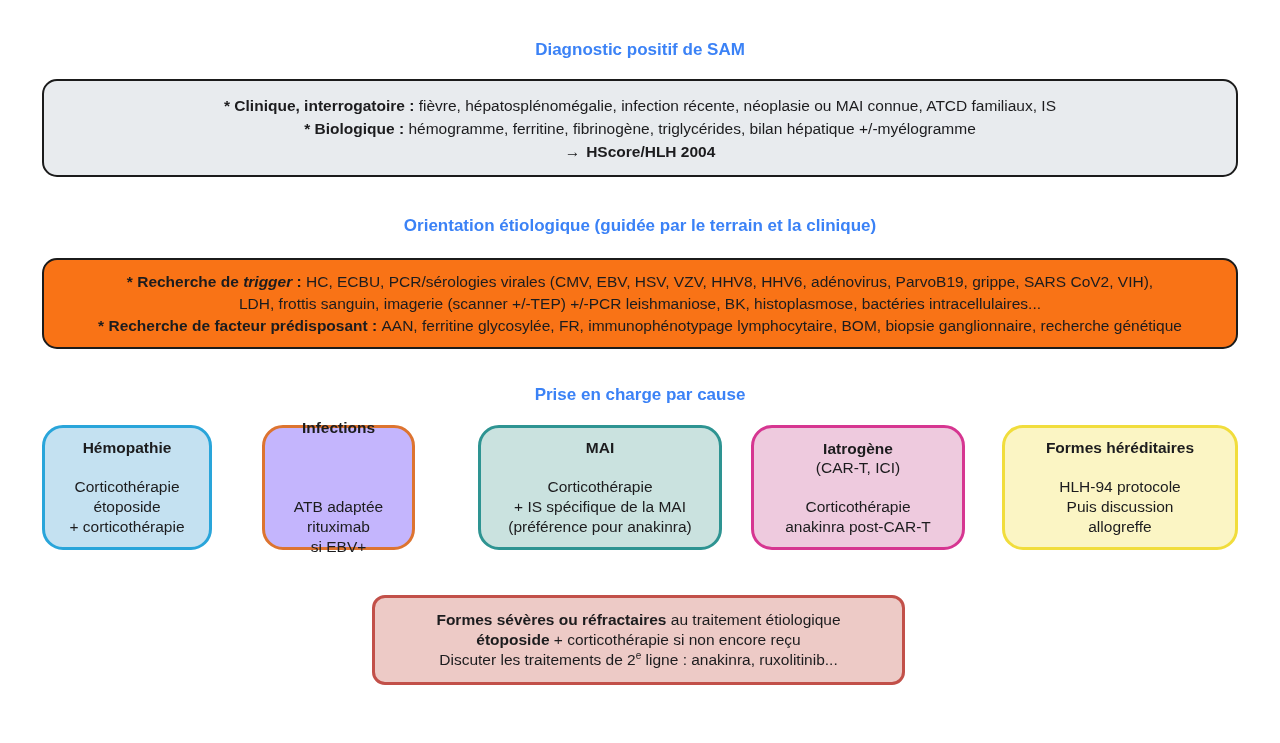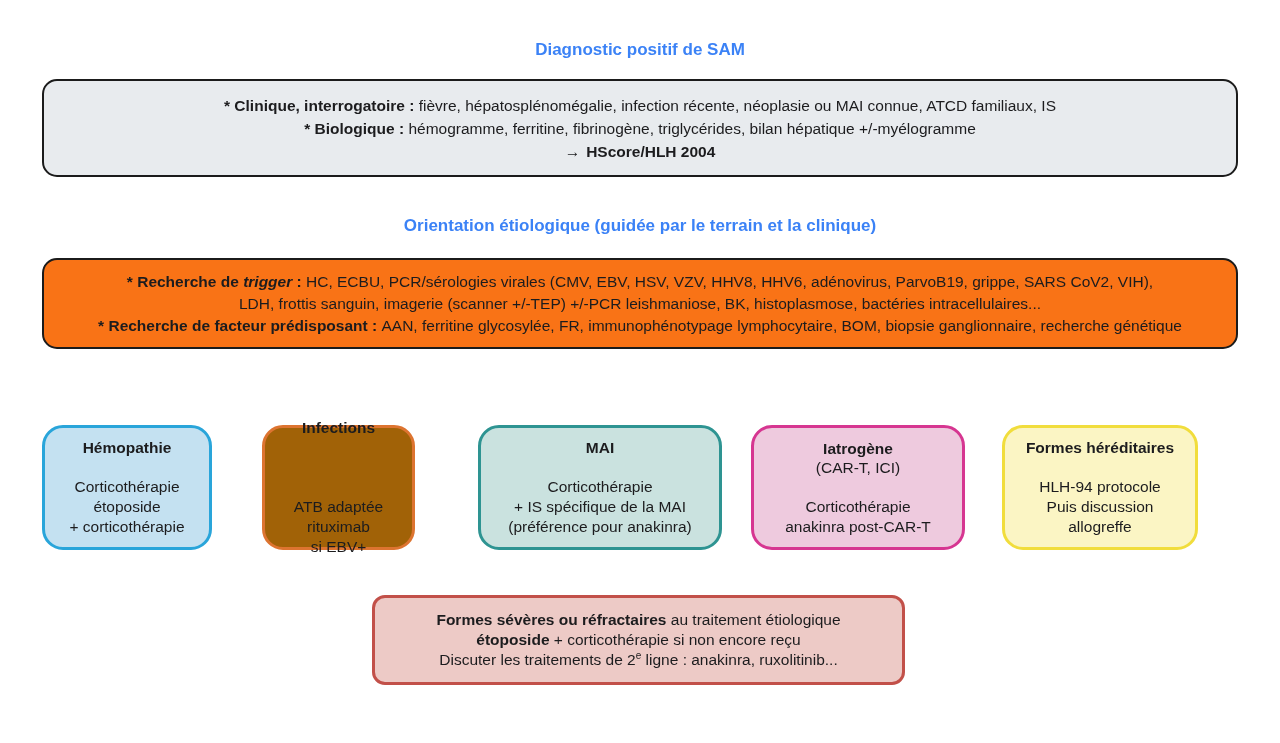--- a/index.html
+++ b/index.html
@@ -29,21 +29,21 @@
   .card{
     position:absolute;top:0;height:125px;box-sizing:border-box;
     border:3px solid;border-radius:21px;
     display:flex;flex-direction:column;justify-content:center;align-items:center;
     text-align:center;font-size:15.5px;line-height:20px;
   }
   .card:nth-child(1){left:0;width:170px;}
   .card:nth-child(2){left:220px;width:153px;}
   .card:nth-child(3){left:436px;width:244px;}
   .card:nth-child(4){left:709px;width:214px;}
-  .card:nth-child(5){left:960px;width:196px;}
+  .card:nth-child(5){left:960px;width:236px;}
   .card-head{font-weight:700;margin-bottom:20px;line-height:19px;}
   .card-head .subtitle{font-weight:400;}
   .severe{
     position:absolute;left:372px;top:595px;width:533px;height:90px;box-sizing:border-box;
     border:3px solid;border-radius:13px;
     display:flex;flex-direction:column;justify-content:center;align-items:center;
     text-align:center;font-size:15.5px;line-height:20px;
   }
   sup{font-size:10px;line-height:0;}
 </style>
@@ -61,33 +61,34 @@
   </div>
 
   <h2 class="title t2">Orientation étiologique (guidée par le terrain et la clinique)</h2>
 
   <div class="graybox box2" style="background: #f97316; border-color: rgb(27, 27, 27);">
     <p class="line"><b><span>* Recherche de </span><i>trigger</i><span> : </span></b><span>HC, ECBU, PCR/sérologies virales (CMV, EBV, HSV, VZV, HHV8, HHV6, adénovirus, ParvoB19, grippe, SARS CoV2, VIH),</span></p>
     <p class="line"><span>LDH, frottis sanguin, imagerie (scanner +/-TEP) +/-PCR leishmaniose, BK, histoplasmose, bactéries intracellulaires...</span></p>
     <p class="line"><b>* Recherche de facteur prédisposant : </b><span>AAN, ferritine glycosylée, FR, immunophénotypage lymphocytaire, BOM, biopsie ganglionnaire, recherche génétique</span></p>
   </div>
 
+  <h2 class="title t3">Prise en charge par cause</h2>
 
   <div class="cards-row">
       <div class="card" style="background: rgb(196, 225, 241); border-color: rgb(41, 165, 218);">
         <div class="card-head">
           <div>Hémopathie</div>
         </div>
         <div>
           <div class="card-line">Corticothérapie</div>
           <div class="card-line">étoposide</div>
           <div class="card-line">+ corticothérapie</div>
         </div>
       </div>
-      <div class="card" style="background: #a16207; border-color: rgb(221, 116, 48); gap: 40px;">
+      <div class="card" style="background: #c4b5fd; border-color: rgb(221, 116, 48); gap: 40px;">
         <div class="card-head">
           <div>Infections</div>
         </div>
         <div>
           <div class="card-line">ATB adaptée</div>
           <div class="card-line">rituximab</div>
           <div class="card-line">si EBV+</div>
         </div>
       </div>
       <div class="card" style="background: rgb(202, 226, 223); border-color: rgb(46, 148, 146);">

